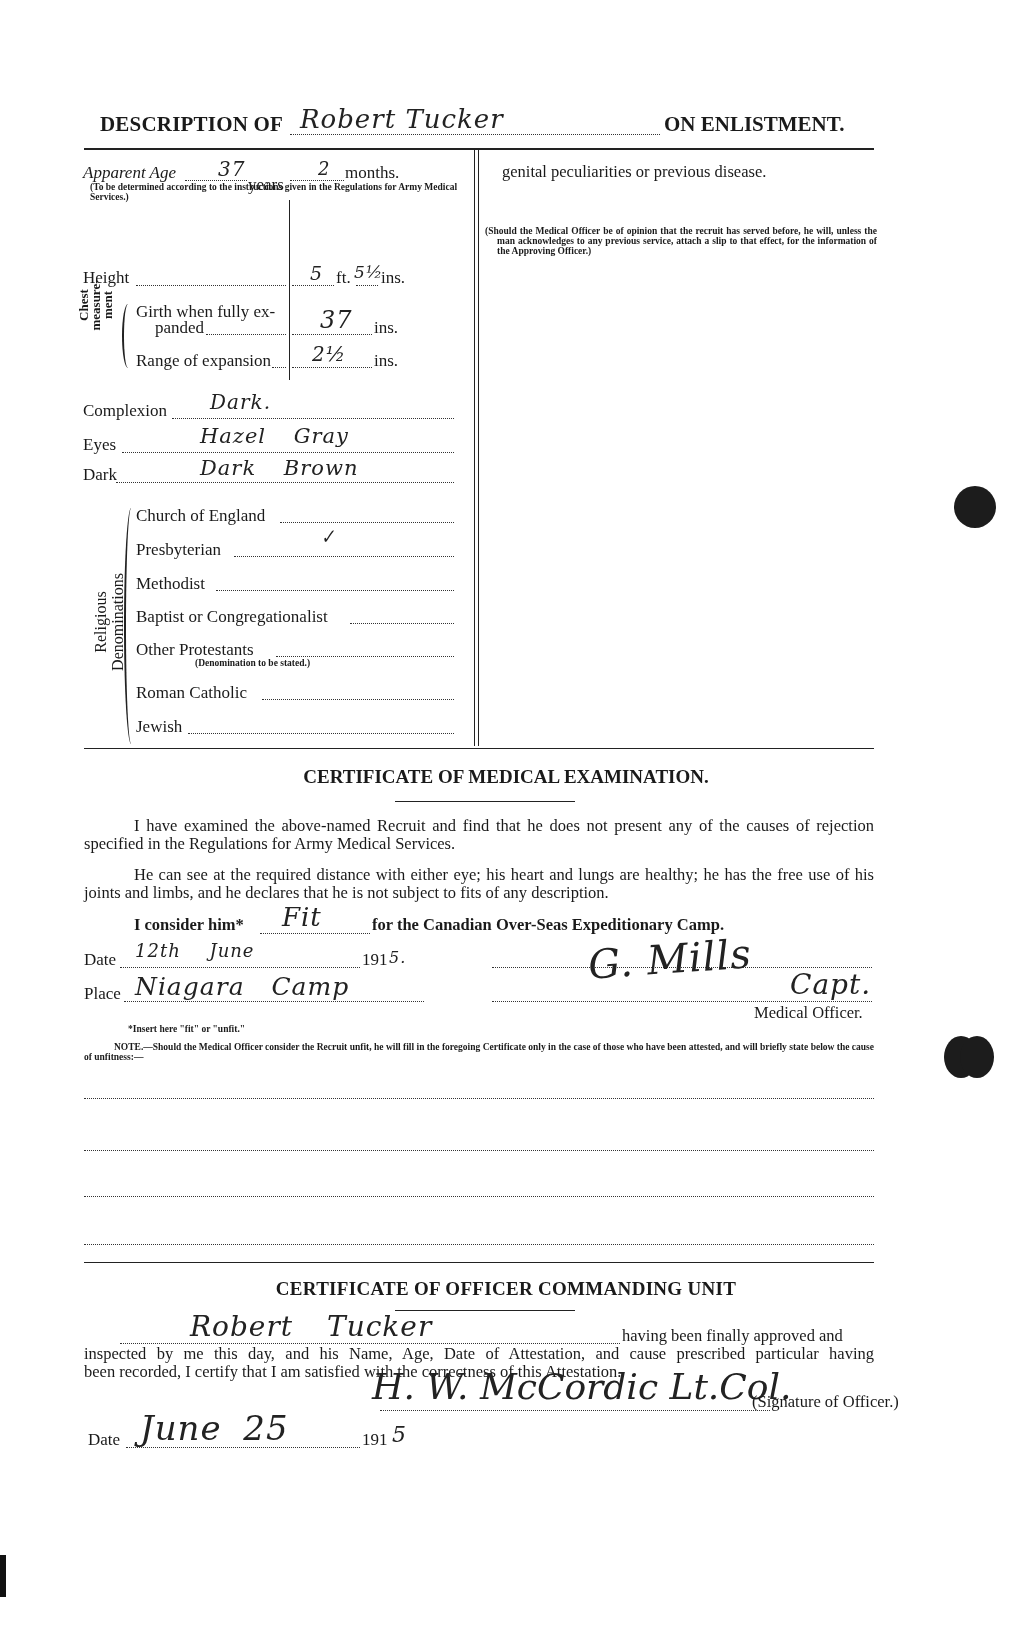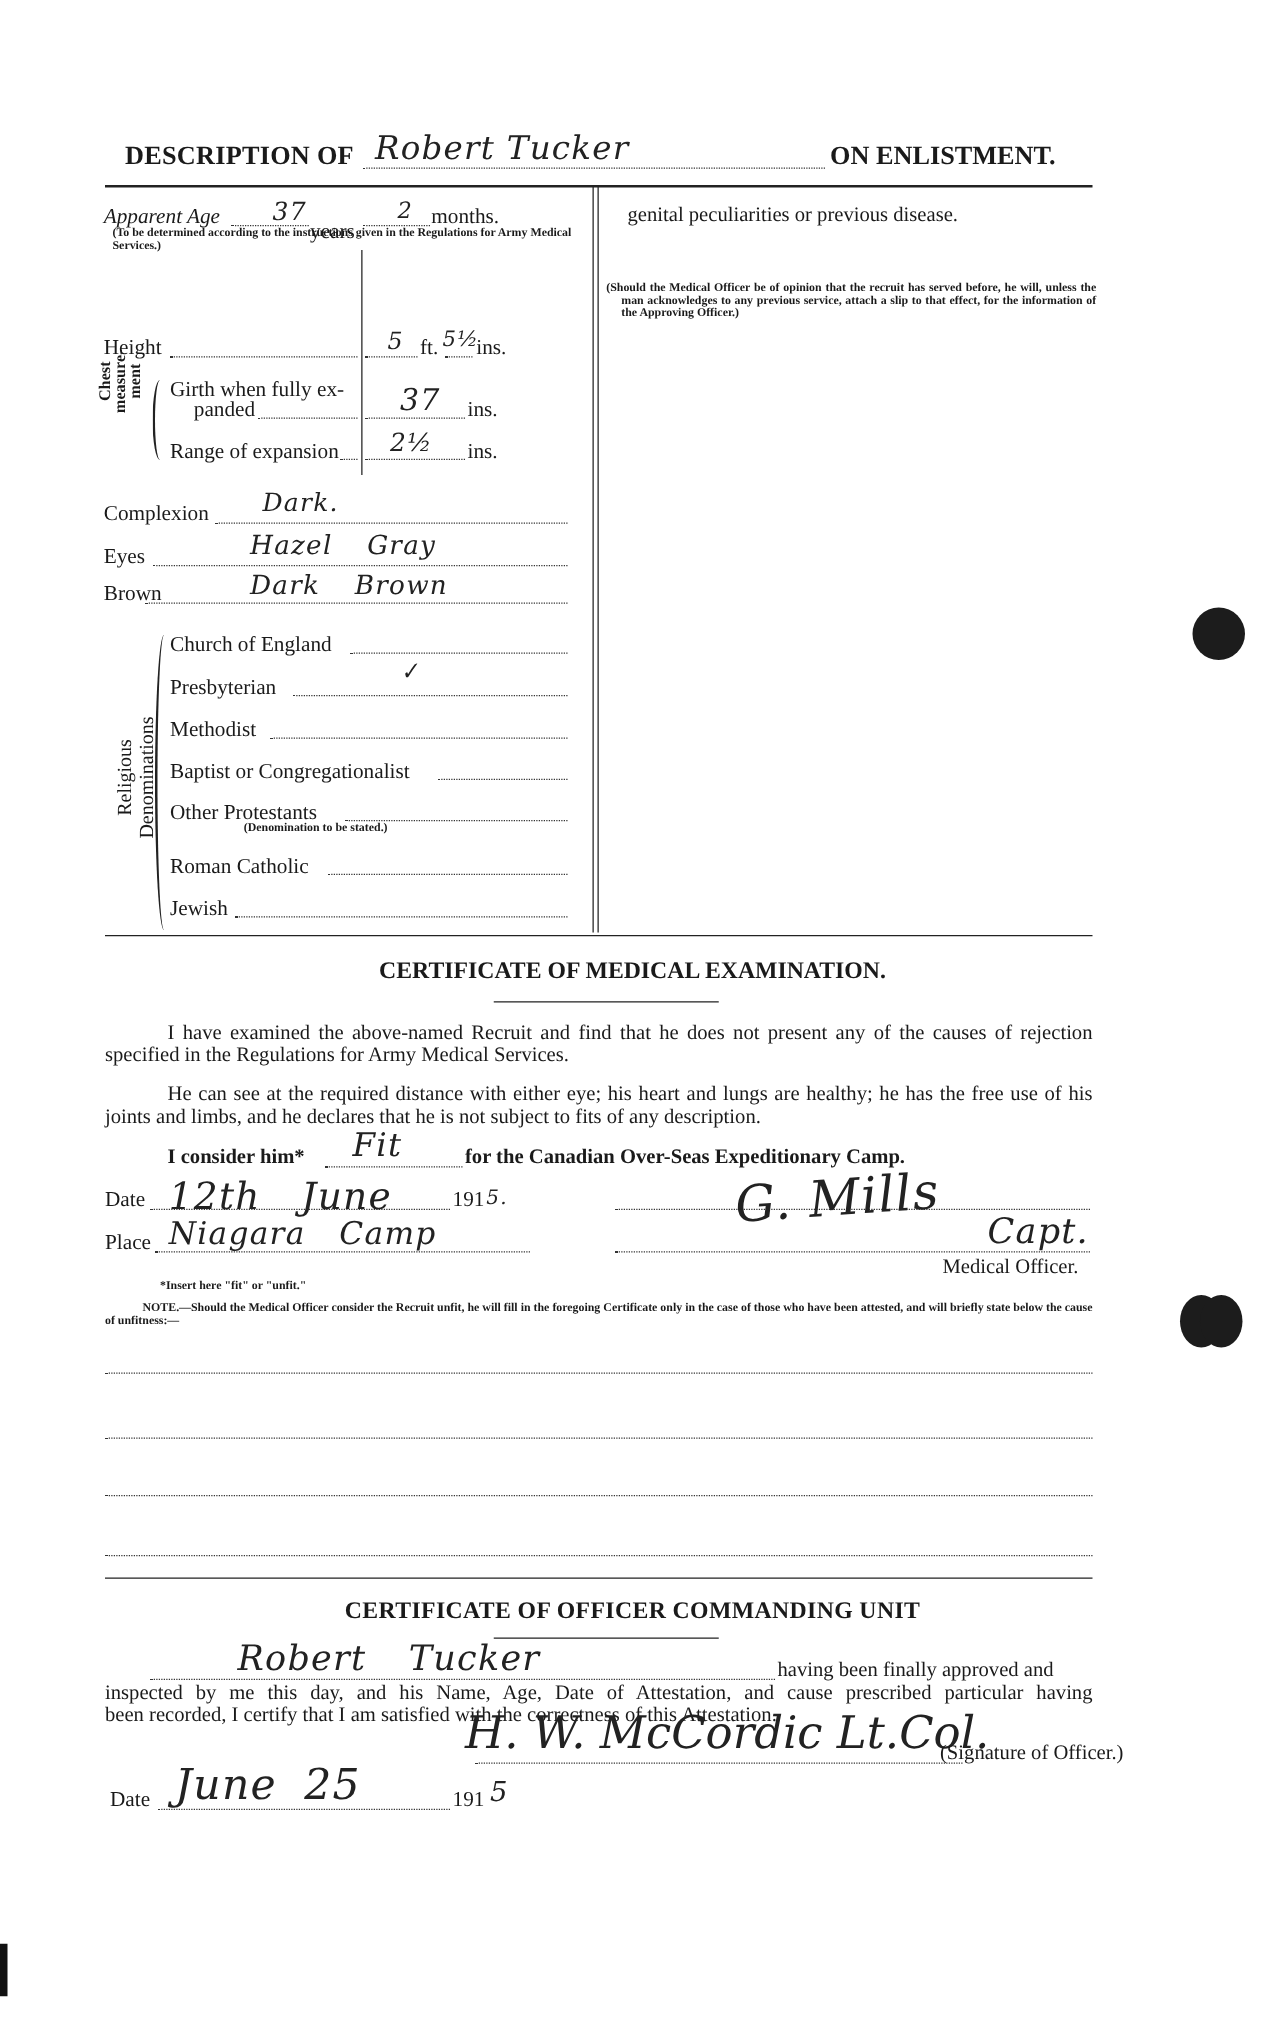--- a/index.html
+++ b/index.html
@@ -69,21 +69,21 @@
 <div class="abs lbl" style="left:374px; top:351px;">ins.</div>
 
 <div class="abs lbl" style="left:83px; top:401px;">Complexion</div>
 <div class="dots" style="left:172px; top:418px; width:282px;"></div>
 <div class="abs hand" style="left:210px; top:390px; font-size:20px;">Dark.</div>
 
 <div class="abs lbl" style="left:83px; top:435px;">Eyes</div>
 <div class="dots" style="left:122px; top:452px; width:332px;"></div>
 <div class="abs hand" style="left:200px; top:424px; font-size:21px; word-spacing:20px;">Hazel Gray</div>
 
-<div class="abs lbl" style="left:83px; top:465px;">Brown</div>
+<div class="abs lbl" style="left:83px; top:465px;">Dark</div>
 <div class="dots" style="left:116px; top:482px; width:338px;"></div>
 <div class="abs hand" style="left:200px; top:456px; font-size:21px; word-spacing:20px;">Dark Brown</div>
 
 <div class="abs serif" style="left:92px; top:682px; transform:rotate(-90deg); transform-origin:left top; font-size:16px; line-height:17px; width:120px; text-align:center;">
   <span>Religious Denominations</span>
 </div>
 <div class="brace" style="left:124px; top:508px; width:10px; height:236px;"></div>
 
 <div>
   <div class="abs lbl" style="left:136px; top:506px;">Church of England</div>
@@ -128,21 +128,21 @@
 <div class="abs lbl" style="left:84px; top:817px; width:790px; text-indent:50px; text-align:justify; font-size:16.5px; line-height:18px;">I have examined the above-named Recruit and find that he does not present any of the causes of rejection specified in the Regulations for Army Medical Services.</div>
 <div class="abs lbl" style="left:84px; top:866px; width:790px; text-indent:50px; text-align:justify; font-size:16.5px; line-height:18px;">He can see at the required distance with either eye; his heart and lungs are healthy; he has the free use of his joints and limbs, and he declares that he is not subject to fits of any description.</div>
 
 <div class="abs bold serif" style="left:134px; top:915px; font-size:16.5px;">I consider him*</div>
 <div class="dots" style="left:260px; top:933px; width:110px;"></div>
 <div class="abs hand" style="left:282px; top:902px; font-size:26px;">Fit</div>
 <div class="abs bold serif" style="left:372px; top:915px; font-size:16.5px;">for the Canadian Over-Seas Expeditionary Camp.</div>
 
 <div class="abs lbl" style="left:84px; top:950px;">Date</div>
 <div class="dots" style="left:120px; top:967px; width:240px;"></div>
-<div class="abs hand" style="left:135px; top:940px; font-size:30px; word-spacing:22px;">12th June</div>
+<div class="abs hand" style="left:135px; top:940px; font-size:18px; word-spacing:22px;">12th June</div>
 <div class="abs lbl" style="left:362px; top:950px;">191</div>
 <div class="abs hand" style="left:389px; top:948px; font-size:16px;">5.</div>
 
 <div class="abs lbl" style="left:84px; top:984px;">Place</div>
 <div class="dots" style="left:124px; top:1001px; width:300px;"></div>
 <div class="abs hand" style="left:135px; top:972px; font-size:25px; word-spacing:18px;">Niagara Camp</div>
 
 <div class="dots" style="left:492px; top:967px; width:380px;"></div>
 <div class="dots" style="left:492px; top:1001px; width:380px;"></div>
 <div class="abs hand" style="left:588px; top:936px; font-size:40px; transform:rotate(-4deg);">G. Mills</div>

